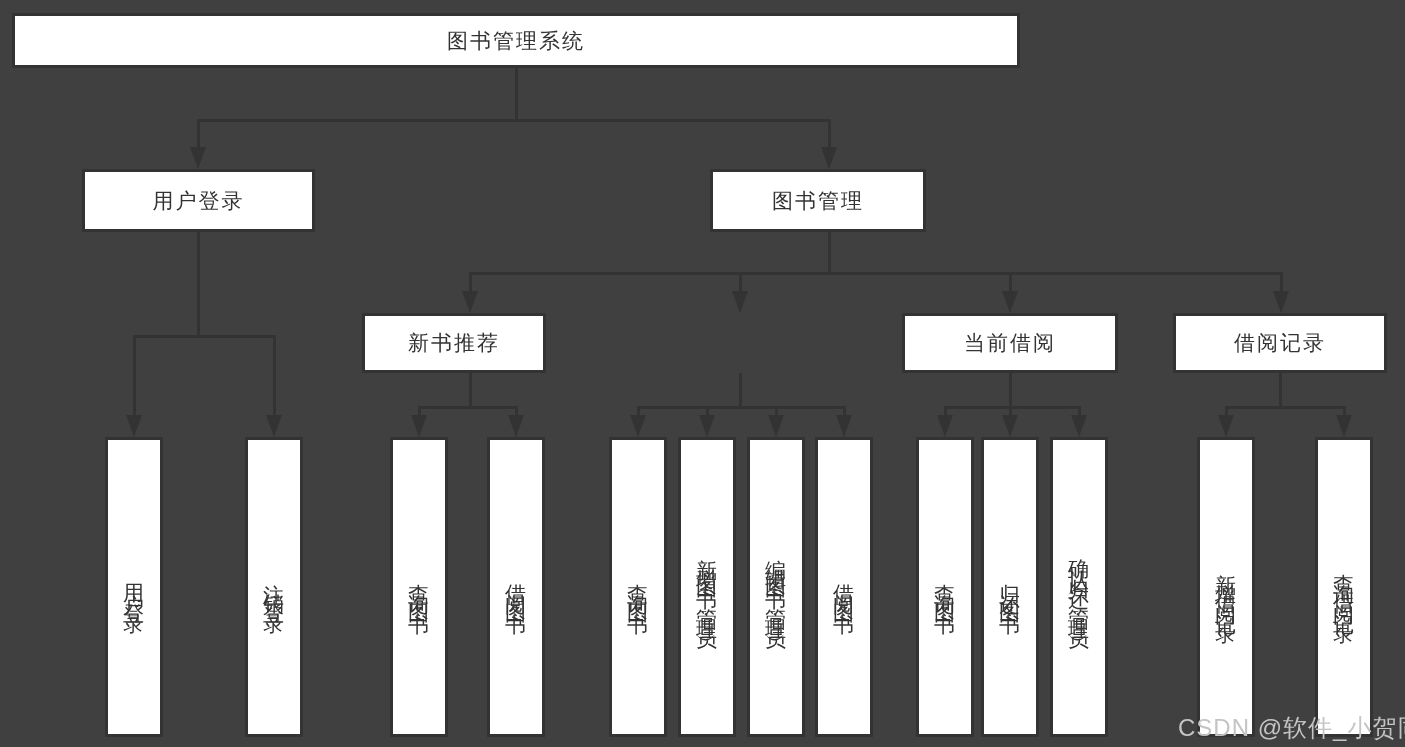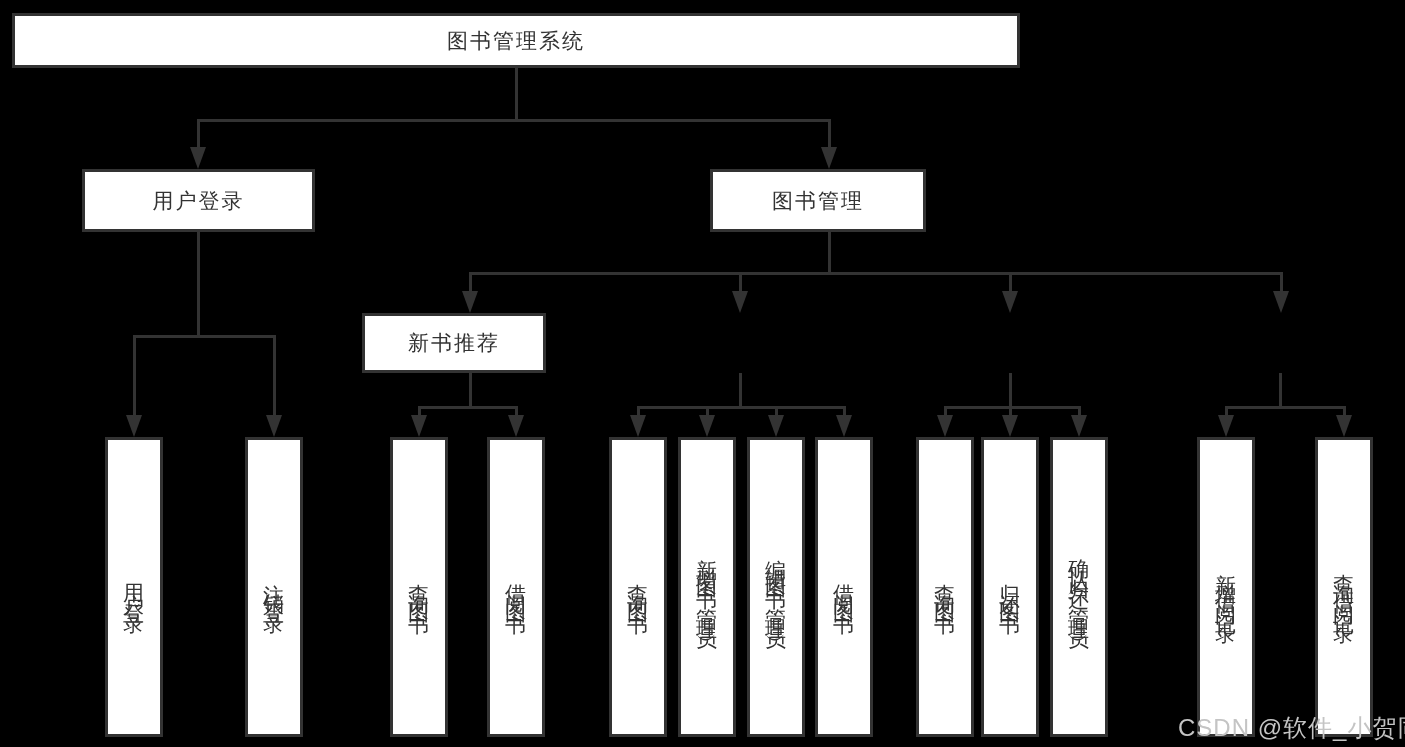--- a/index.html
+++ b/index.html
@@ -1,17 +1,17 @@
 <!DOCTYPE html>
 <html><head>
 <meta charset="utf-8">
 <style>
   html,body { margin:0; padding:0; background:#ffffff; }
   .canvas {
-    position:relative; width:1405px; height:747px; background:#000000;
+    position:relative; width:1405px; height:747px; background:#404040;
     font-family:"Liberation Sans", sans-serif; color:#333333; overflow:hidden;
   }
   .box {
     position:absolute; box-sizing:border-box;
     border:3px solid #333333; background:#ffffff;
     display:flex; align-items:center; justify-content:center;
     font-size:21px; letter-spacing:2px;
   }
   .leaf { border-width:3px; }
   .vtext {
@@ -66,20 +66,26 @@
   <div class="arrow" style="left:462px;top:291px"></div>
   <div class="vline" style="left:739px;top:272px;height:21px"></div>
   <div class="arrow" style="left:732px;top:291px"></div>
   <div class="vline" style="left:1009px;top:272px;height:21px"></div>
   <div class="arrow" style="left:1002px;top:291px"></div>
   <div class="vline" style="left:1280px;top:272px;height:21px"></div>
   <div class="arrow" style="left:1273px;top:291px"></div>
 
   <div class="box" style="left:362px;top:313px;width:184px;height:60px">
     <span>新书推荐</span>
+  </div>
+  <div class="box" style="left:902px;top:313px;width:216px;height:60px">
+    <span>当前借阅</span>
+  </div>
+  <div class="box" style="left:1173px;top:313px;width:214px;height:60px">
+    <span>借阅记录</span>
   </div>
 
   <div class="vline" style="left:469px;top:373px;height:33px"></div>
   <div class="hline" style="left:418px;top:406px;width:100px"></div>
   <div class="vline" style="left:418px;top:406px;height:11px"></div>
   <div class="arrow" style="left:411px;top:415px"></div>
   <div class="vline" style="left:515px;top:406px;height:11px"></div>
   <div class="arrow" style="left:508px;top:415px"></div>
 
   <div class="vline" style="left:739px;top:373px;height:33px"></div>

